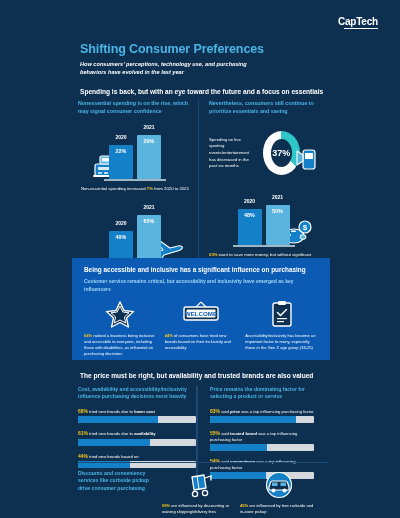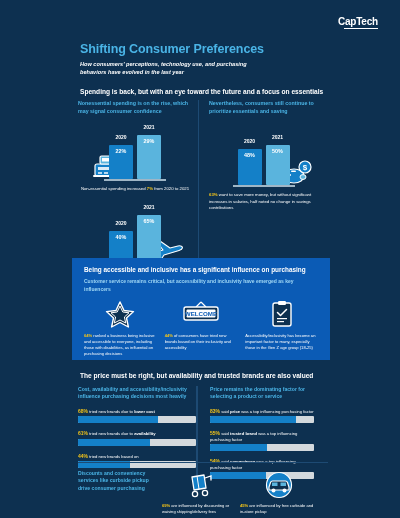--- a/index.html
+++ b/index.html
@@ -241,20 +241,33 @@
           <span>There has been a</span>
           <span class="hl">25%</span>
           <span>increase in overall reported travel from 2020 to 2021</span>
         </div>
       </div>
     </div>
 
     <div class="panel right">
       <div class="panel-title">Nevertheless, consumers still continue to prioritize essentials and saving</div>
 
+      <div class="donut-row">
+        <div class="donut-text">Spending on live sporting events/entertainment has decreased in the past six months</div>
+        <div class="donut">
+          <div class="donut-val">37%</div>
+        </div>
+        <div class="megaphone-pos">
+          <svg width="22" height="26" viewBox="0 0 22 26" class="icon">
+            <rect x="7" y="4" width="12" height="19" rx="2.5" fill="#1480c8" stroke="#ffffff" stroke-width="1.2"></rect>
+            <rect x="9" y="7" width="8" height="6" fill="#ffffff"></rect>
+            <path d="M7 9 L1 5 L1 19 L7 15 Z" fill="#5ab4dd" stroke="#ffffff" stroke-width="1.1" stroke-linejoin="round"></path>
+          </svg>
+        </div>
+      </div>
 
       <div class="bargroup" style="margin-top:18px">
         <div class="pig-pos">
           <svg width="30" height="26" viewBox="0 0 30 26" class="icon">
             <ellipse cx="12" cy="17" rx="10" ry="7" fill="#1480c8" stroke="#ffffff" stroke-width="1.2"></ellipse>
             <path d="M4 13 L2 9 L6 11 Z" fill="#1480c8" stroke="#ffffff" stroke-width="1"></path>
             <rect x="9" y="11.5" width="5" height="1.6" rx="0.8" fill="#ffffff"></rect>
             <circle cx="8" cy="16" r="1" fill="#ffffff"></circle>
             <ellipse cx="21" cy="18" rx="3" ry="2.4" fill="#5ab4dd" stroke="#ffffff" stroke-width="1"></ellipse>
             <circle cx="23" cy="8" r="6" fill="#1480c8" stroke="#ffffff" stroke-width="1.2"></circle>

